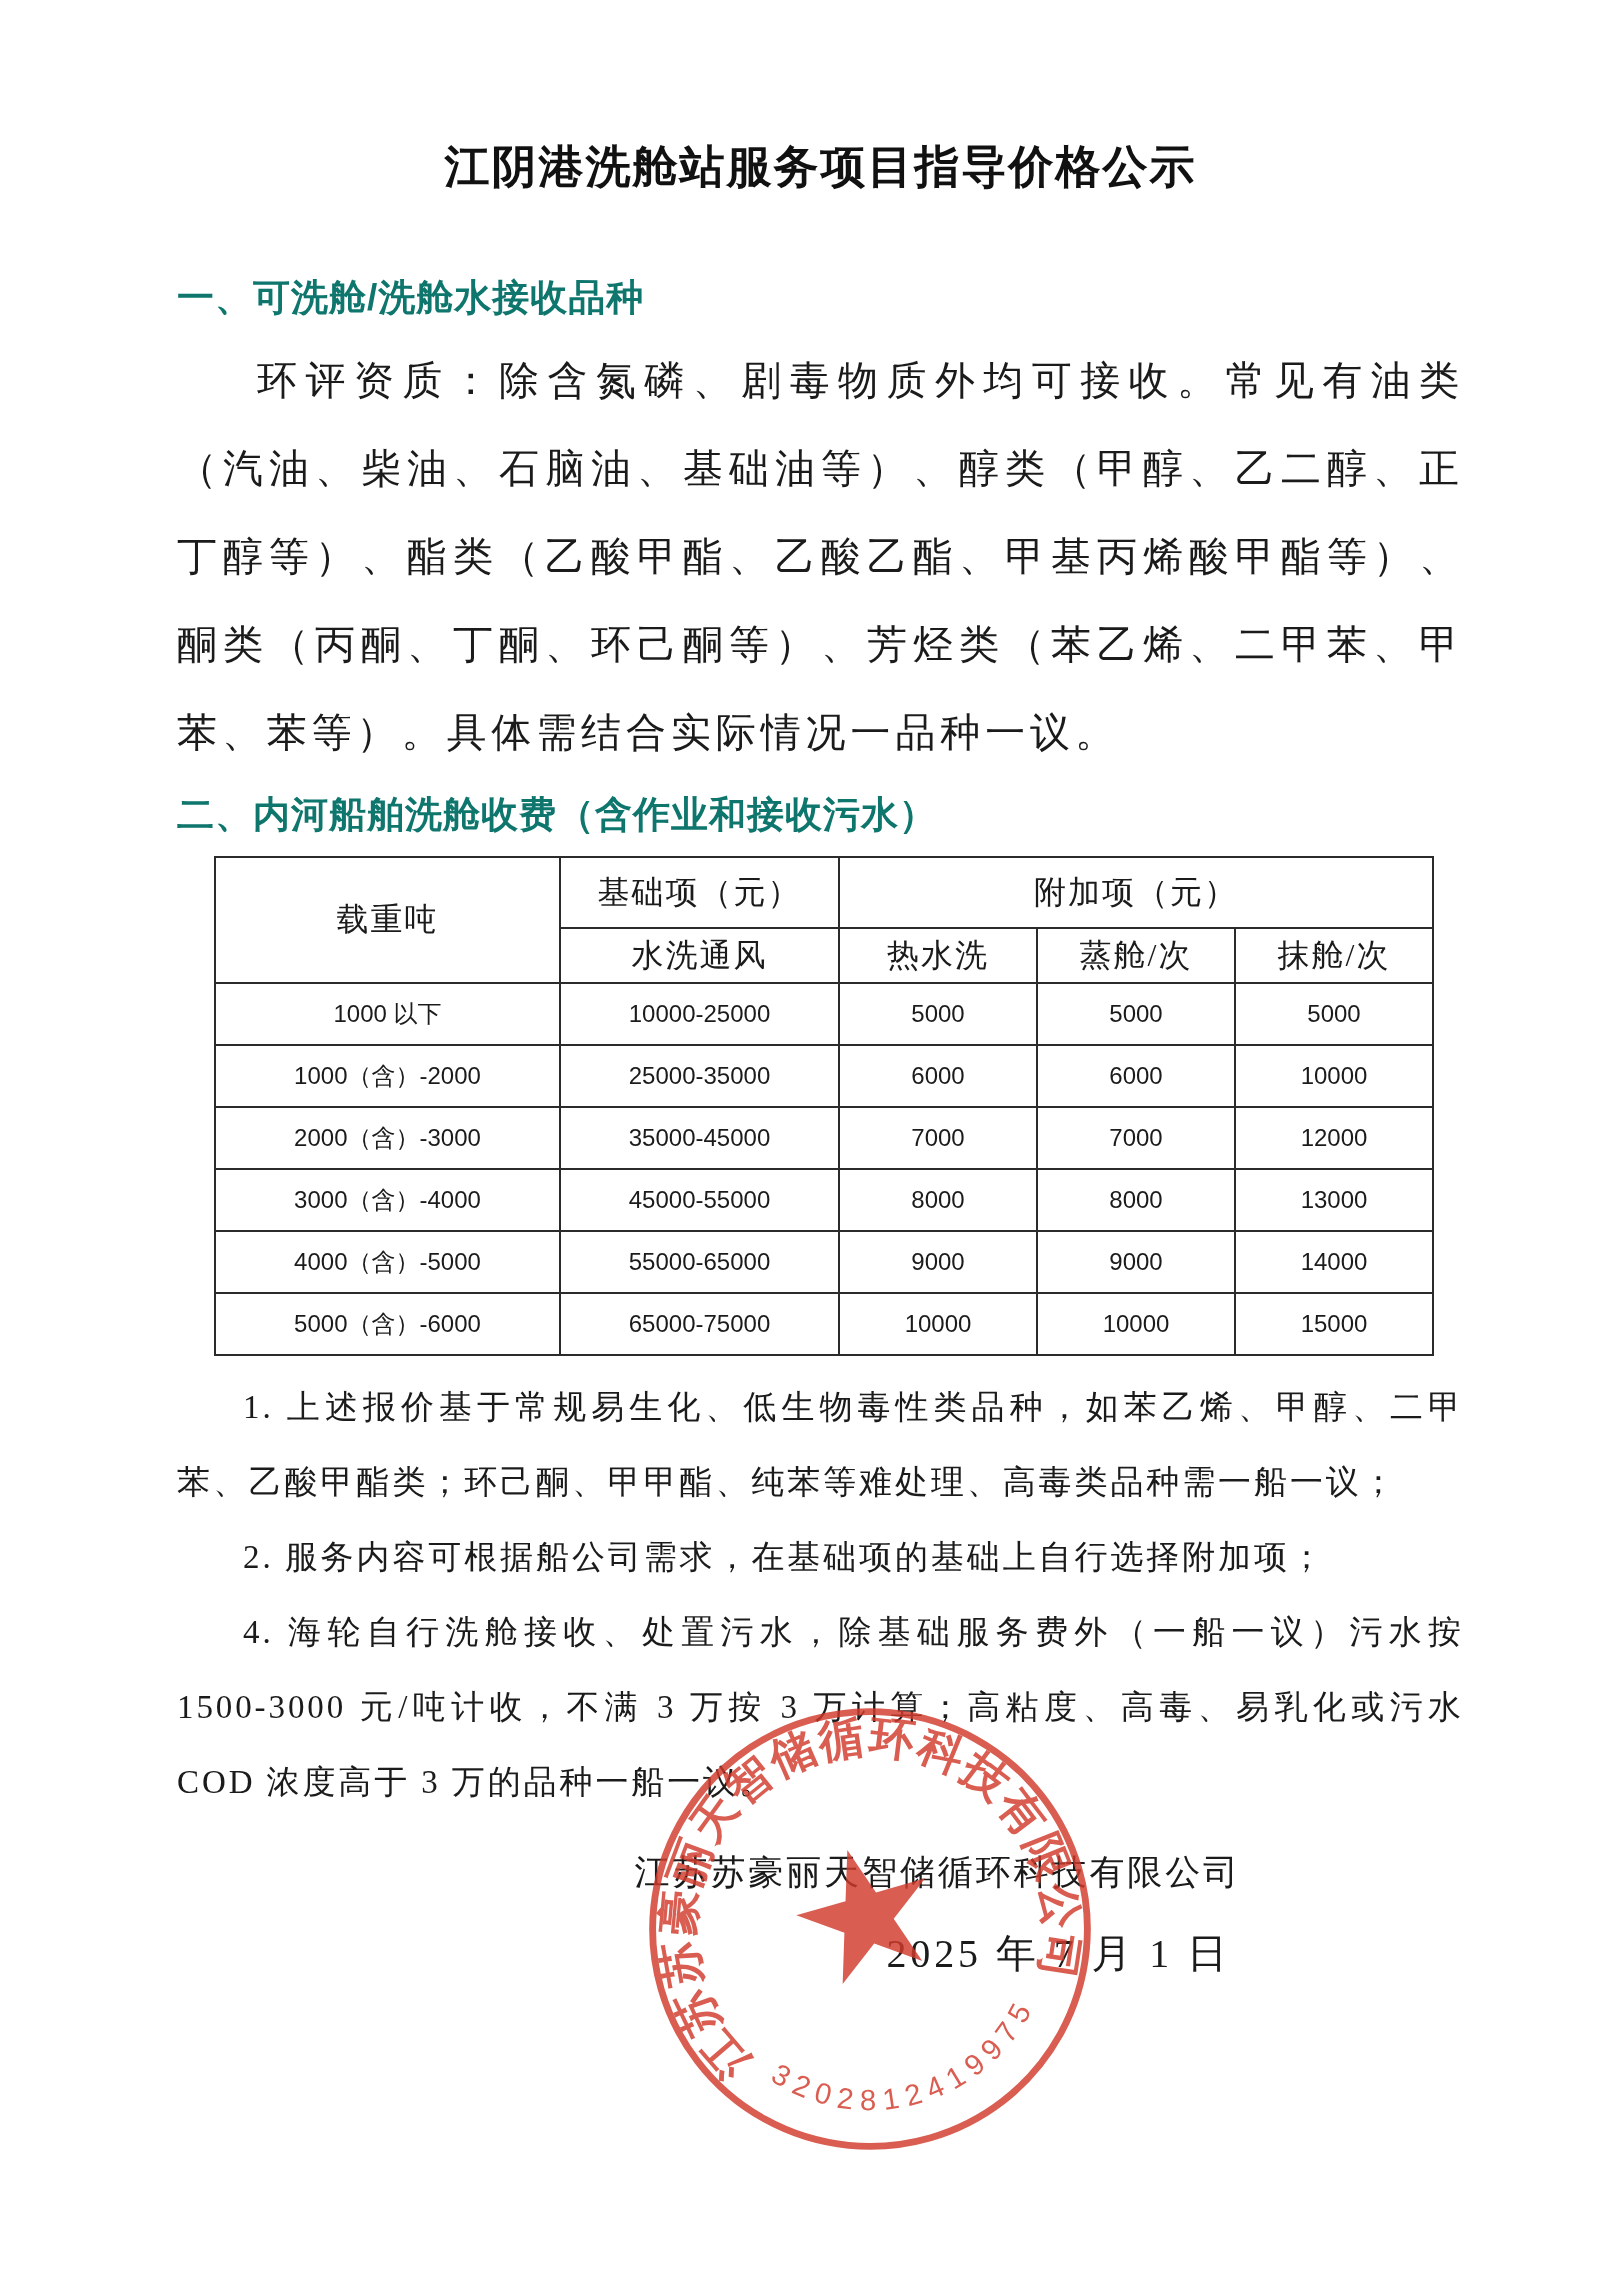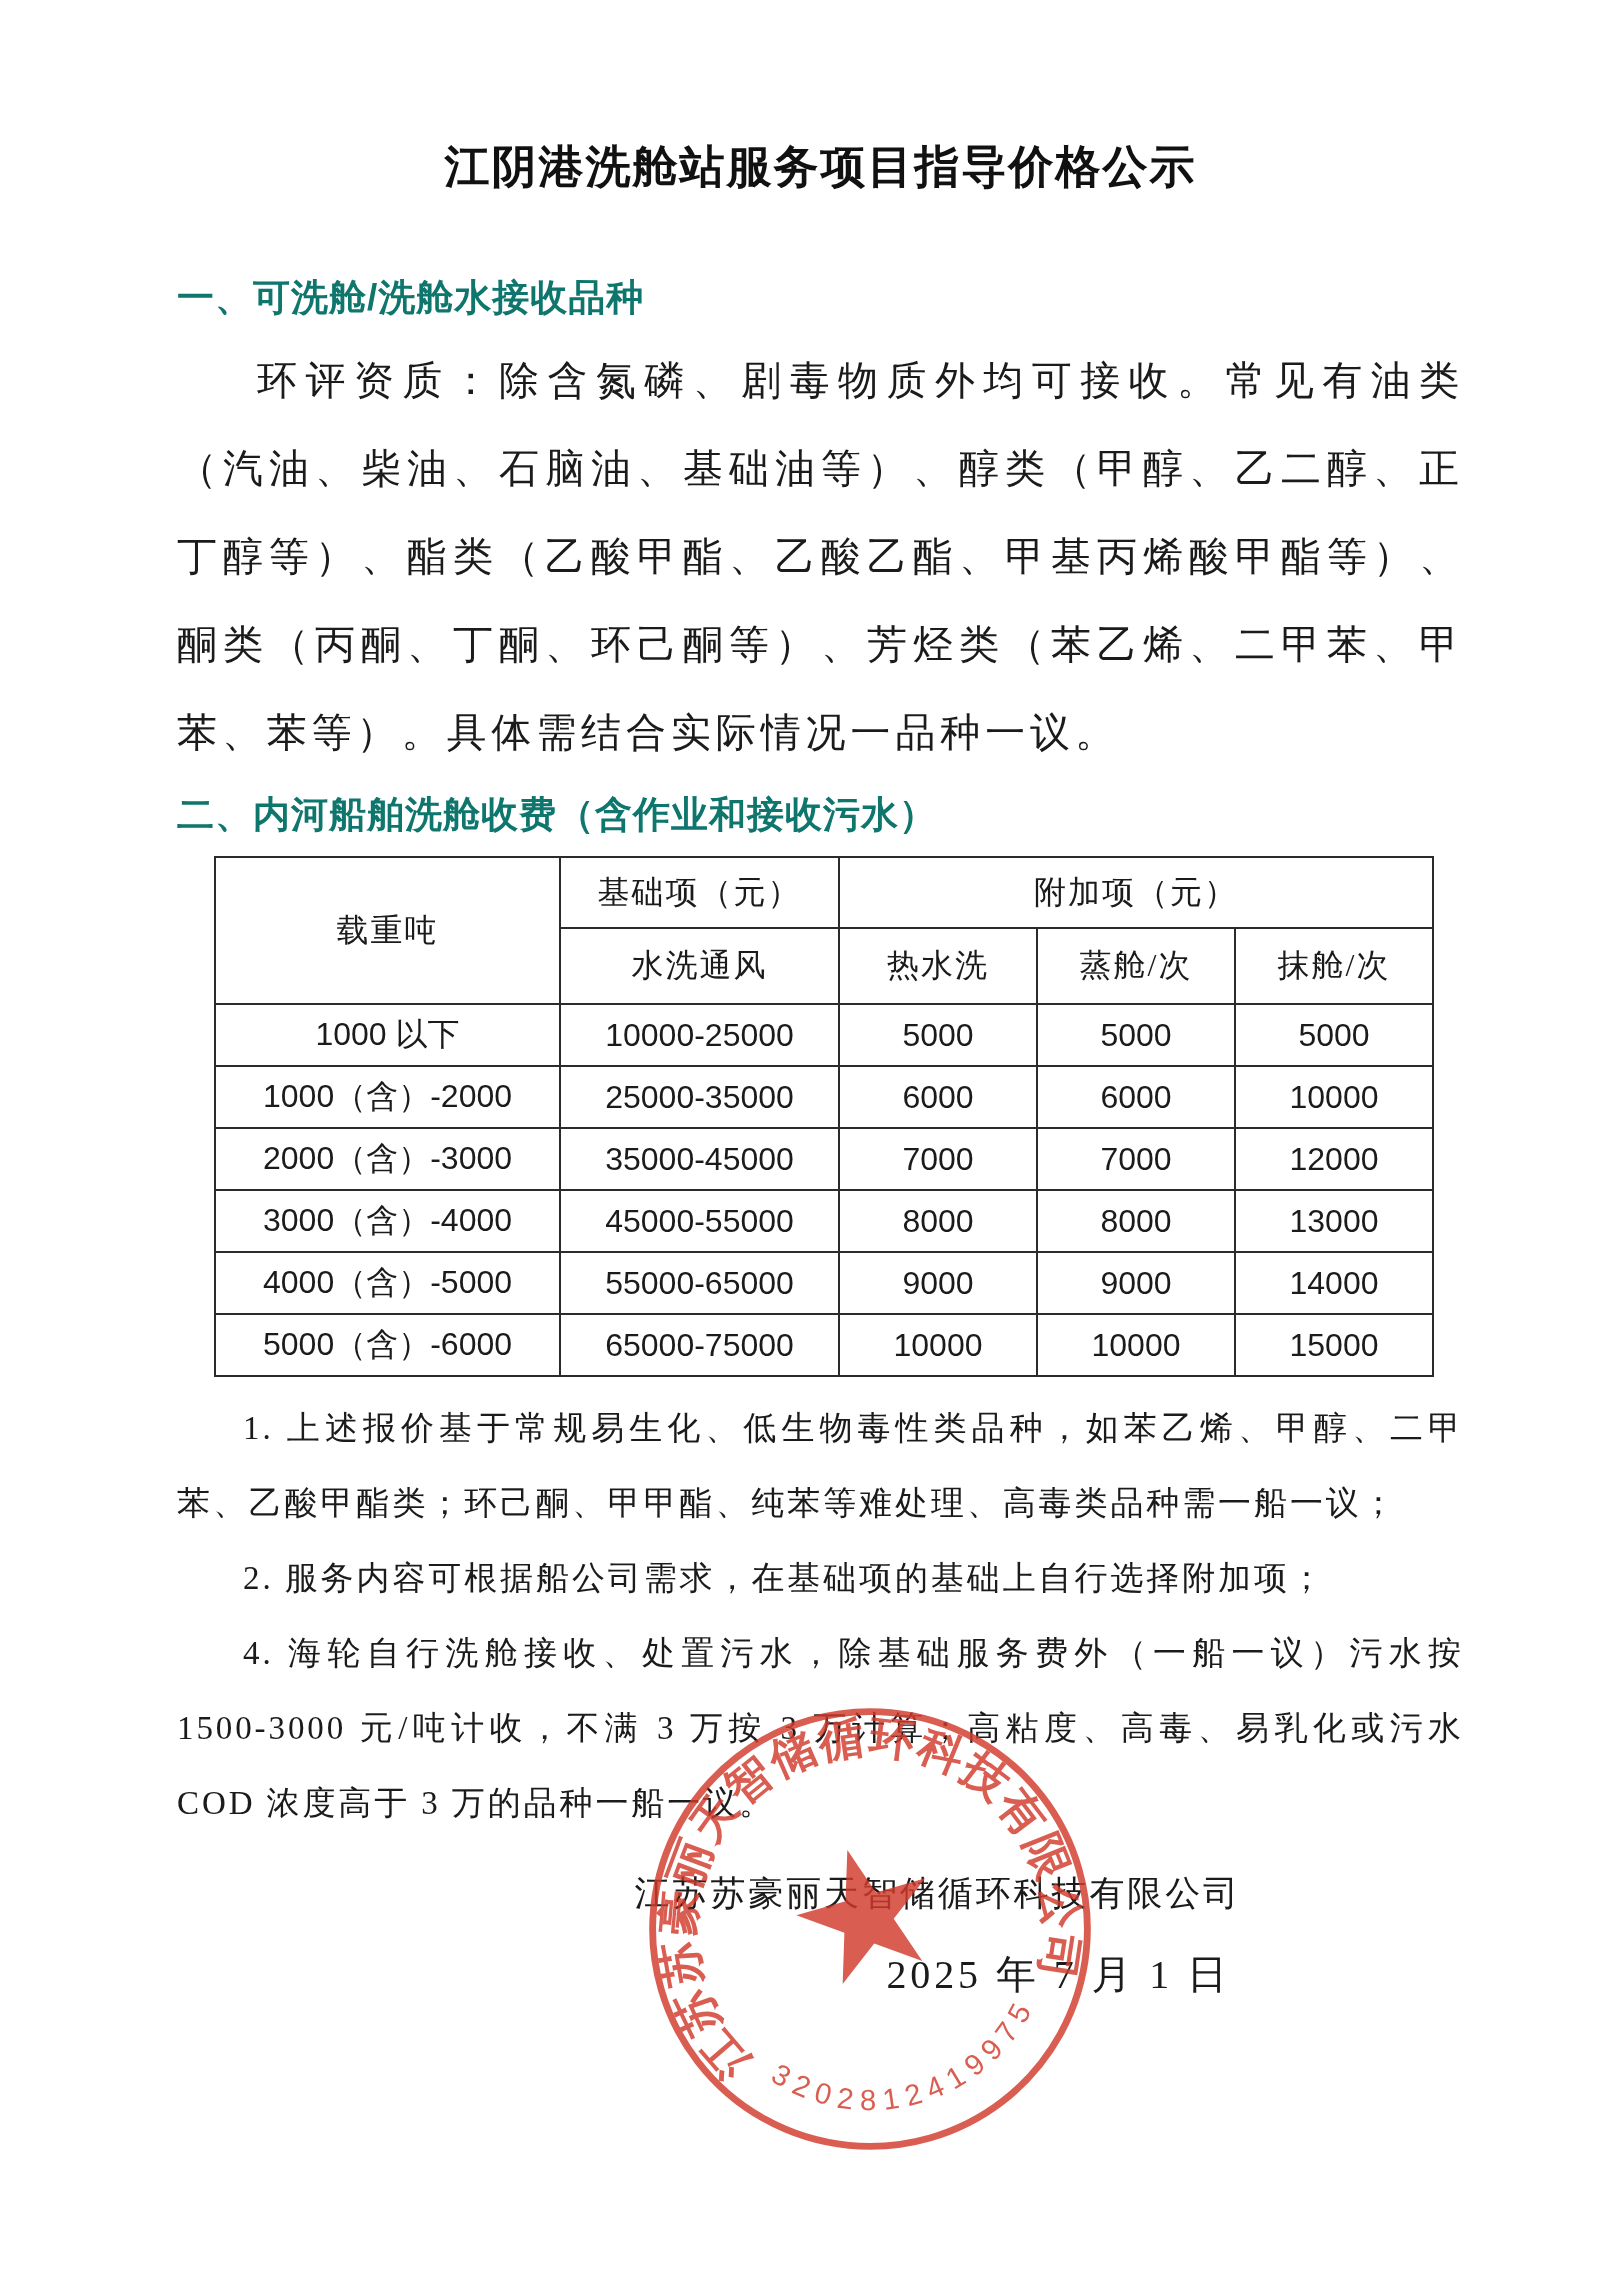--- a/index.html
+++ b/index.html
@@ -51,24 +51,24 @@
     table-layout:fixed;
   }
   .price-table td, .price-table th {
     border:2px solid #2b2b2b;
     text-align:center;
     vertical-align:middle;
     font-weight:normal;
     padding:0;
   }
   .price-table .hrow1 { height:71px; }
-  .price-table .hrow2 { height:76px;margin-top:20px; }
+  .price-table .hrow2 { height:55px;margin-top:20px; }
   .price-table .brow  { height:62px; }
   .price-table th { font-size:32px; font-family:"Liberation Serif", serif; letter-spacing:2px; }
-  .price-table td.num { font-family:"Liberation Sans", sans-serif; font-size:32px; letter-spacing:0; }
+  .price-table td.num { font-family:"Liberation Sans", sans-serif; font-size:24px; letter-spacing:0; }
   .col-dwt  { width:345px; }
   .col-base { width:279px; }
   .col-a    { width:198px; }
 
   .note {
     margin:0;
     font-size:33px;
     line-height:75px;
     letter-spacing:2.9px;
     text-indent:2em;

